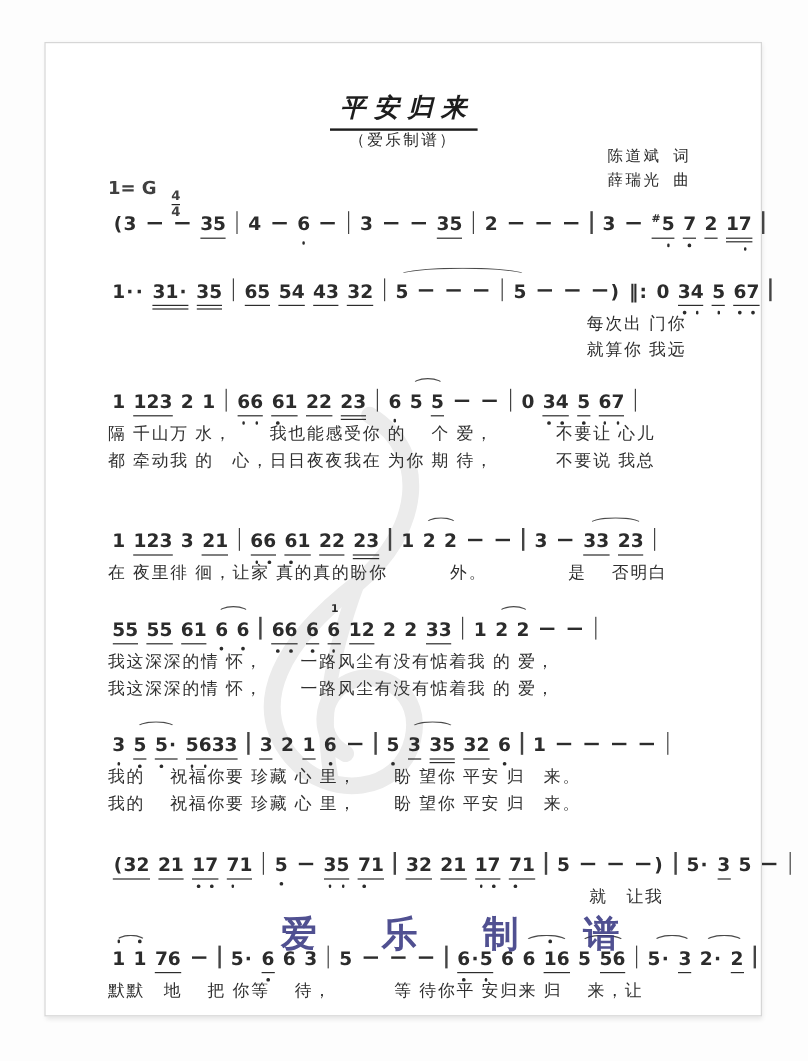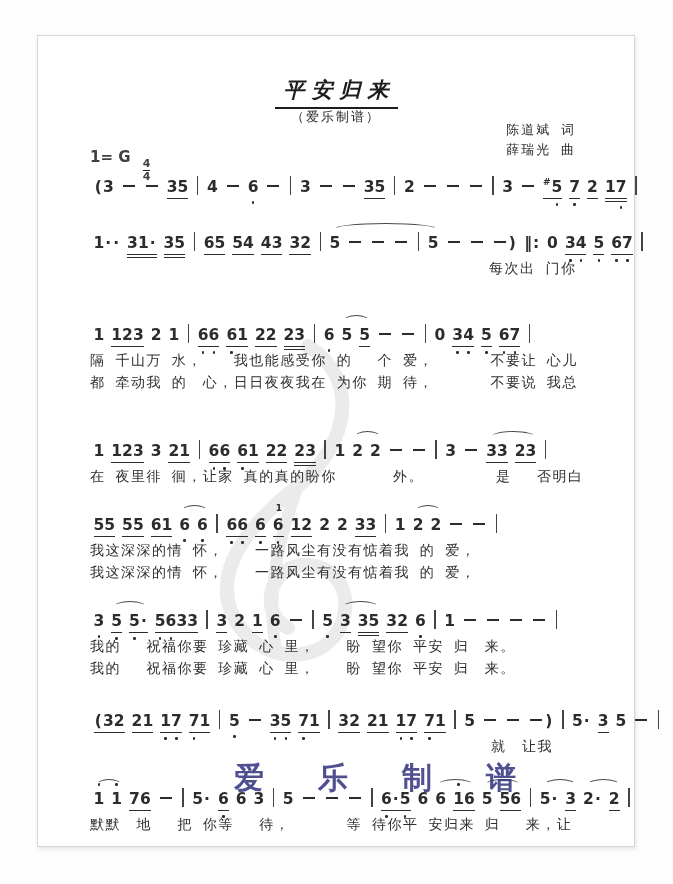--- a/index.html
+++ b/index.html
@@ -44,21 +44,21 @@
   .u1 .db,.u2 .db{bottom:-10px;}
   .u2 .db{bottom:-13px;}
   .da{position:absolute;left:50%;margin-left:-1.3px;top:-7px;width:2.6px;height:2.6px;
       border-radius:50%;background:#2c2c2c;}
   .aug{font-weight:bold;margin:0 1px;}
   .sharp{font-size:9px;vertical-align:7px;margin-right:1px;}
   .gr{position:absolute;top:-13px;left:3px;font-size:9px;font-weight:600;}
   .arc{position:absolute;top:-9px;height:11px;border:1.3px solid transparent;
        border-top-color:#4a4a4a;border-radius:50%;}
   .lyrics{font-size:14px;color:#2f2f2f;margin-top:5px;line-height:17px;letter-spacing:1.5px;
-          white-space:nowrap;font-family:Liberation Mono, monospace;}
+          white-space:nowrap;font-family:Liberation Sans, sans-serif;}
 </style>
 </head>
 <body>
 
 <div class="stage">
   <div class="page">
 
     <svg class="clef-wm" width="300" height="360" viewBox="0 0 300 360">
       <path d="M160 30 C 212 62, 202 128, 150 170 C 88 218, 58 270, 95 315
                C 126 352, 186 345, 196 300 C 205 262, 170 240, 143 252
@@ -86,20 +86,21 @@
       <div>薛瑞光 曲</div>
     </div>
 
     <div id="score">
         <div class="line" style="top: 140px;">
           <div class="notes"><span class="tok"><span class="ch">(</span><span class="ch">3</span></span><span class="tok"><span class="dash"></span></span><span class="tok"><span class="dash"></span></span><span class="tok u1"><span class="ch">3</span><span class="ch">5</span></span><span class="bar"></span><span class="tok"><span class="ch">4</span></span><span class="tok"><span class="dash"></span></span><span class="tok"><span class="ch">6<span class="db"></span></span></span><span class="tok"><span class="dash"></span></span><span class="bar"></span><span class="tok"><span class="ch">3</span></span><span class="tok"><span class="dash"></span></span><span class="tok"><span class="dash"></span></span><span class="tok u1"><span class="ch">3</span><span class="ch">5</span></span><span class="bar"></span><span class="tok"><span class="ch">2</span></span><span class="tok"><span class="dash"></span></span><span class="tok"><span class="dash"></span></span><span class="tok"><span class="dash"></span></span><span class="bar"></span><span class="tok"><span class="ch">3</span></span><span class="tok"><span class="dash"></span></span><span class="tok u1"><span class="sharp">#</span><span class="ch">5<span class="db"></span></span></span><span class="tok u1"><span class="ch">7<span class="db"></span></span></span><span class="tok u1"><span class="ch">2</span></span><span class="tok u2"><span class="ch">1</span><span class="ch">7<span class="db"></span></span></span><span class="bar"></span></div>
         </div>
         <div class="line" style="top: 196px;">
           <div class="notes"><span class="tok"><span class="ch">1</span><span class="aug">·</span><span class="aug">·</span></span><span class="tok u2"><span class="ch">3</span><span class="ch">1</span><span class="aug">·</span></span><span class="tok u2"><span class="ch">3</span><span class="ch">5</span></span><span class="bar"></span><span class="tok u1"><span class="ch">6</span><span class="ch">5</span></span><span class="tok u1"><span class="ch">5</span><span class="ch">4</span></span><span class="tok u1"><span class="ch">4</span><span class="ch">3</span></span><span class="tok u1"><span class="ch">3</span><span class="ch">2</span></span><span class="bar"></span><span class="tok"><span class="ch">5</span></span><span class="tok"><span class="dash"></span></span><span class="tok"><span class="dash"></span></span><span class="tok"><span class="dash"></span></span><span class="bar"></span><span class="tok"><span class="ch">5</span></span><span class="tok"><span class="dash"></span></span><span class="tok"><span class="dash"></span></span><span class="tok"><span class="dash"></span><span class="ch">)</span></span><span class="tok rep">‖:</span><span class="tok"><span class="ch">0</span></span><span class="tok u1"><span class="ch">3<span class="db"></span></span><span class="ch">4<span class="db"></span></span></span><span class="tok u1"><span class="ch">5<span class="db"></span></span></span><span class="tok u1"><span class="ch">6<span class="db"></span></span><span class="ch">7<span class="db"></span></span></span><span class="bar"></span><div class="arc" style="left: 242.2px; width: 105.15px;"></div></div>
           <div class="lyrics" style="padding-left: 399px;">每次出 门你</div>
+          <div class="lyrics" style="padding-left: 399px;">就算你 我远</div>
         </div>
         <div class="line" style="top: 288px;">
           <div class="notes"><span class="tok"><span class="ch">1</span></span><span class="tok u1"><span class="ch">1</span><span class="ch">2</span><span class="ch">3</span></span><span class="tok"><span class="ch">2</span></span><span class="tok"><span class="ch">1</span></span><span class="bar"></span><span class="tok u1"><span class="ch">6<span class="db"></span></span><span class="ch">6<span class="db"></span></span></span><span class="tok u1"><span class="ch">6<span class="db"></span></span><span class="ch">1</span></span><span class="tok u1"><span class="ch">2</span><span class="ch">2</span></span><span class="tok u2"><span class="ch">2</span><span class="ch">3</span></span><span class="bar"></span><span class="tok"><span class="ch">6<span class="db"></span></span></span><span class="tok"><span class="ch">5</span></span><span class="tok u1"><span class="ch">5</span></span><span class="tok"><span class="dash"></span></span><span class="tok"><span class="dash"></span></span><span class="bar"></span><span class="tok"><span class="ch">0</span></span><span class="tok u1"><span class="ch">3<span class="db"></span></span><span class="ch">4<span class="db"></span></span></span><span class="tok u1"><span class="ch">5<span class="db"></span></span></span><span class="tok u1"><span class="ch">6<span class="db"></span></span><span class="ch">7<span class="db"></span></span></span><span class="bar"></span><div class="arc" style="left: 253.2px; width: 25.15px;"></div></div>
           <div class="lyrics" style="padding-left: 0px;">隔 千山万 水，　　我也能感受你 的　 个 爱，　　　 不要让 心儿</div>
           <div class="lyrics" style="padding-left: 0px;">都 牵动我 的　心，日日夜夜我在 为你 期 待，　　　 不要说 我总</div>
         </div>
         <div class="line" style="top: 404px;">
           <div class="notes"><span class="tok"><span class="ch">1</span></span><span class="tok u1"><span class="ch">1</span><span class="ch">2</span><span class="ch">3</span></span><span class="tok"><span class="ch">3</span></span><span class="tok u1"><span class="ch">2</span><span class="ch">1</span></span><span class="bar"></span><span class="tok u1"><span class="ch">6<span class="db"></span></span><span class="ch">6<span class="db"></span></span></span><span class="tok u1"><span class="ch">6<span class="db"></span></span><span class="ch">1</span></span><span class="tok u1"><span class="ch">2</span><span class="ch">2</span></span><span class="tok u2"><span class="ch">2</span><span class="ch">3</span></span><span class="bar"></span><span class="tok"><span class="ch">1</span></span><span class="tok"><span class="ch">2</span></span><span class="tok"><span class="ch">2</span></span><span class="tok"><span class="dash"></span></span><span class="tok"><span class="dash"></span></span><span class="bar"></span><span class="tok"><span class="ch">3</span></span><span class="tok"><span class="dash"></span></span><span class="tok u1"><span class="ch">3</span><span class="ch">3</span></span><span class="tok u1"><span class="ch">2</span><span class="ch">3</span></span><span class="bar"></span><div class="arc" style="left: 264.2px; width: 25.15px;"></div><div class="arc" style="left: 400.4px; width: 43.3px;"></div></div>
           <div class="lyrics" style="padding-left: 0px;">在 夜里徘 徊，让家 真的真的盼你　　　 外。　　　　 是　 否明白</div>
         </div>

